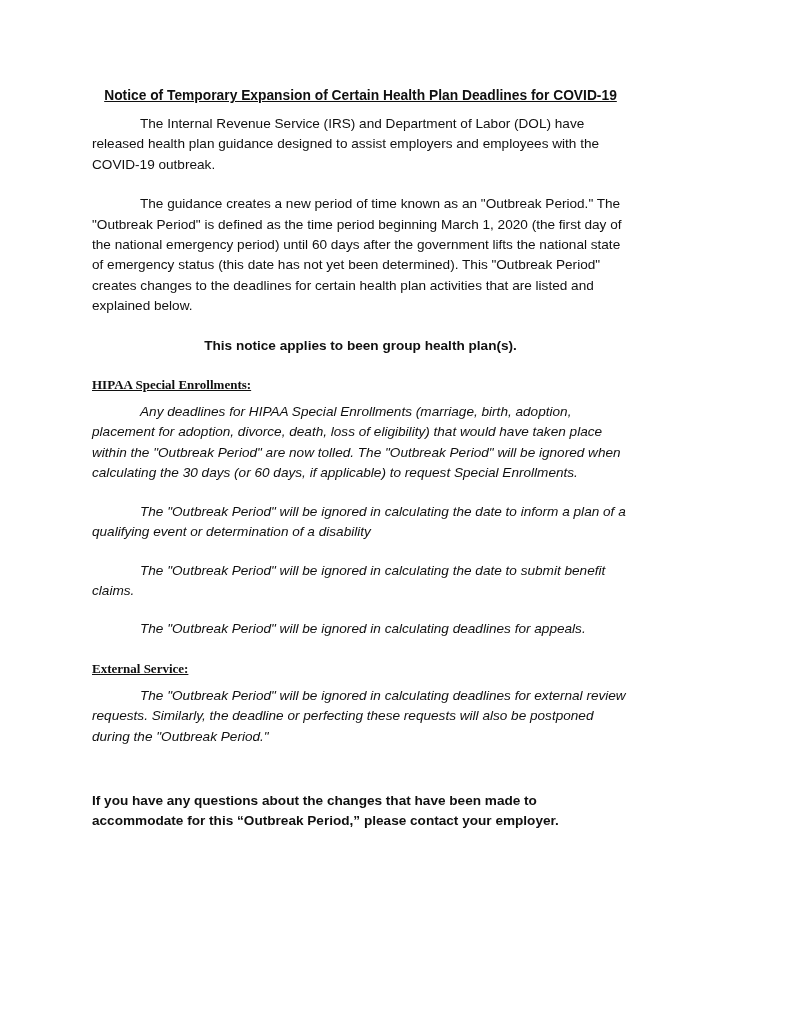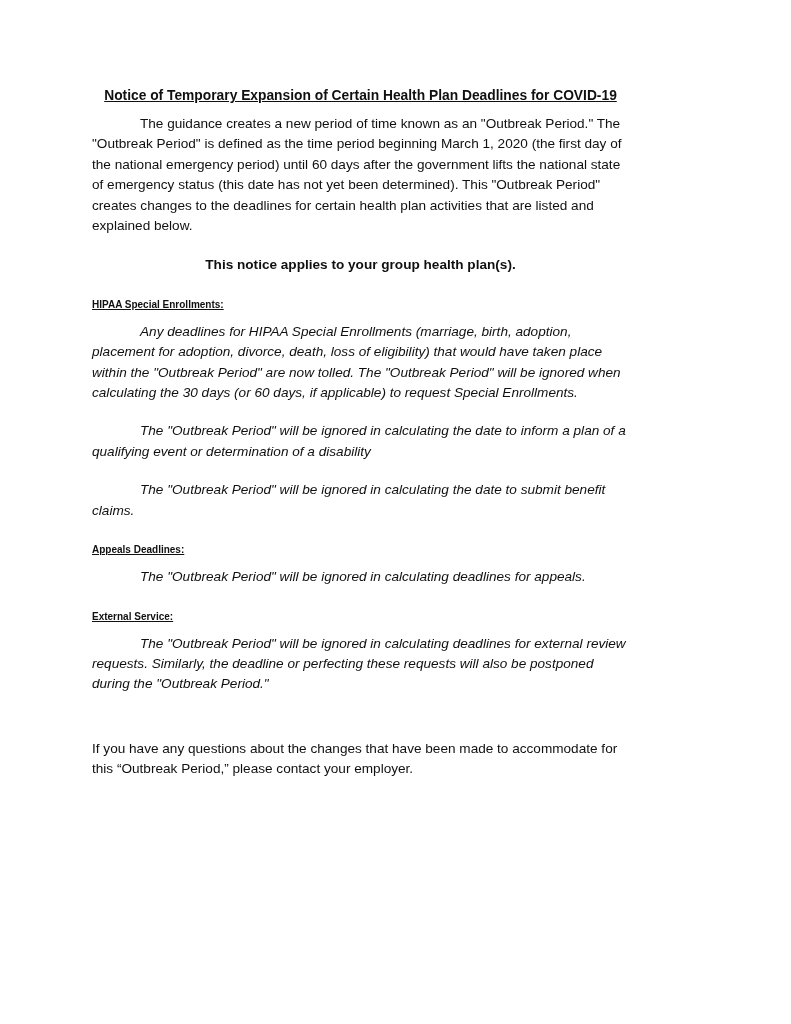--- a/index.html
+++ b/index.html
@@ -32,63 +32,64 @@
     margin: 7px 0 19px 0;
     text-indent: 48px;
   }
   .notice-line {
     margin: 2px 0 10px 0;
     text-align: center;
     font-weight: bold;
   }
   .section-heading {
     margin: 19px 0 7px 0;
-    font-size: 10px;
+    font-size: 13px;
     font-weight: bold;
     text-decoration: underline;
     line-height: 20px;
+    font-family: Liberation Serif, serif;
   }
   .section-body {
     margin: 7px 0 18px 0;
     text-indent: 48px;
     font-style: italic;
   }
   .closing {
     margin: 44px 0 0 0;
-    font-weight: normal;
+    font-weight: bold;
     text-indent: 0;
   }
 </style>
 </head>
 <body>
 
 <div class="page">
 
   <h1 class="doc-title">Notice of Temporary Expansion of Certain Health Plan Deadlines for COVID-19</h1>
 
+  <p class="body-par">The Internal Revenue Service (IRS) and Department of Labor (DOL) have released health plan guidance designed to assist employers and employees with the COVID-19 outbreak.</p>
 
   <p class="body-par">The guidance creates a new period of time known as an "Outbreak Period." The "Outbreak Period" is defined as the time period beginning March 1, 2020 (the first day of the national emergency period) until 60 days after the government lifts the national state of emergency status (this date has not yet been determined). This "Outbreak Period" creates changes to the deadlines for certain health plan activities that are listed and explained below.</p>
 
-  <p class="notice-line">This notice applies to your group health plan(s).</p>
+  <p class="notice-line">This notice applies to been group health plan(s).</p>
 
   <div>
     <h2 class="section-heading">HIPAA Special Enrollments:</h2>
     <p class="section-body">Any deadlines for HIPAA Special Enrollments (marriage, birth, adoption, placement for adoption, divorce, death, loss of eligibility) that would have taken place within the "Outbreak Period" are now tolled. The "Outbreak Period" will be ignored when calculating the 30 days (or 60 days, if applicable) to request Special Enrollments.</p>
   </div>
 
   <div>
     <p class="section-body">The "Outbreak Period" will be ignored in calculating the date to inform a plan of a qualifying event or determination of a disability</p>
   </div>
 
   <div>
     <p class="section-body">The "Outbreak Period" will be ignored in calculating the date to submit benefit claims.</p>
   </div>
 
   <div>
-    <h2 class="section-heading">Appeals Deadlines:</h2>
     <p class="section-body">The "Outbreak Period" will be ignored in calculating deadlines for appeals.</p>
   </div>
 
   <div>
     <h2 class="section-heading">External Service:</h2>
     <p class="section-body">The "Outbreak Period" will be ignored in calculating deadlines for external review requests. Similarly, the deadline or perfecting these requests will also be postponed during the "Outbreak Period."</p>
   </div>
 
   <p class="closing">If you have any questions about the changes that have been made to accommodate for this “Outbreak Period,” please contact your employer.</p>
 

